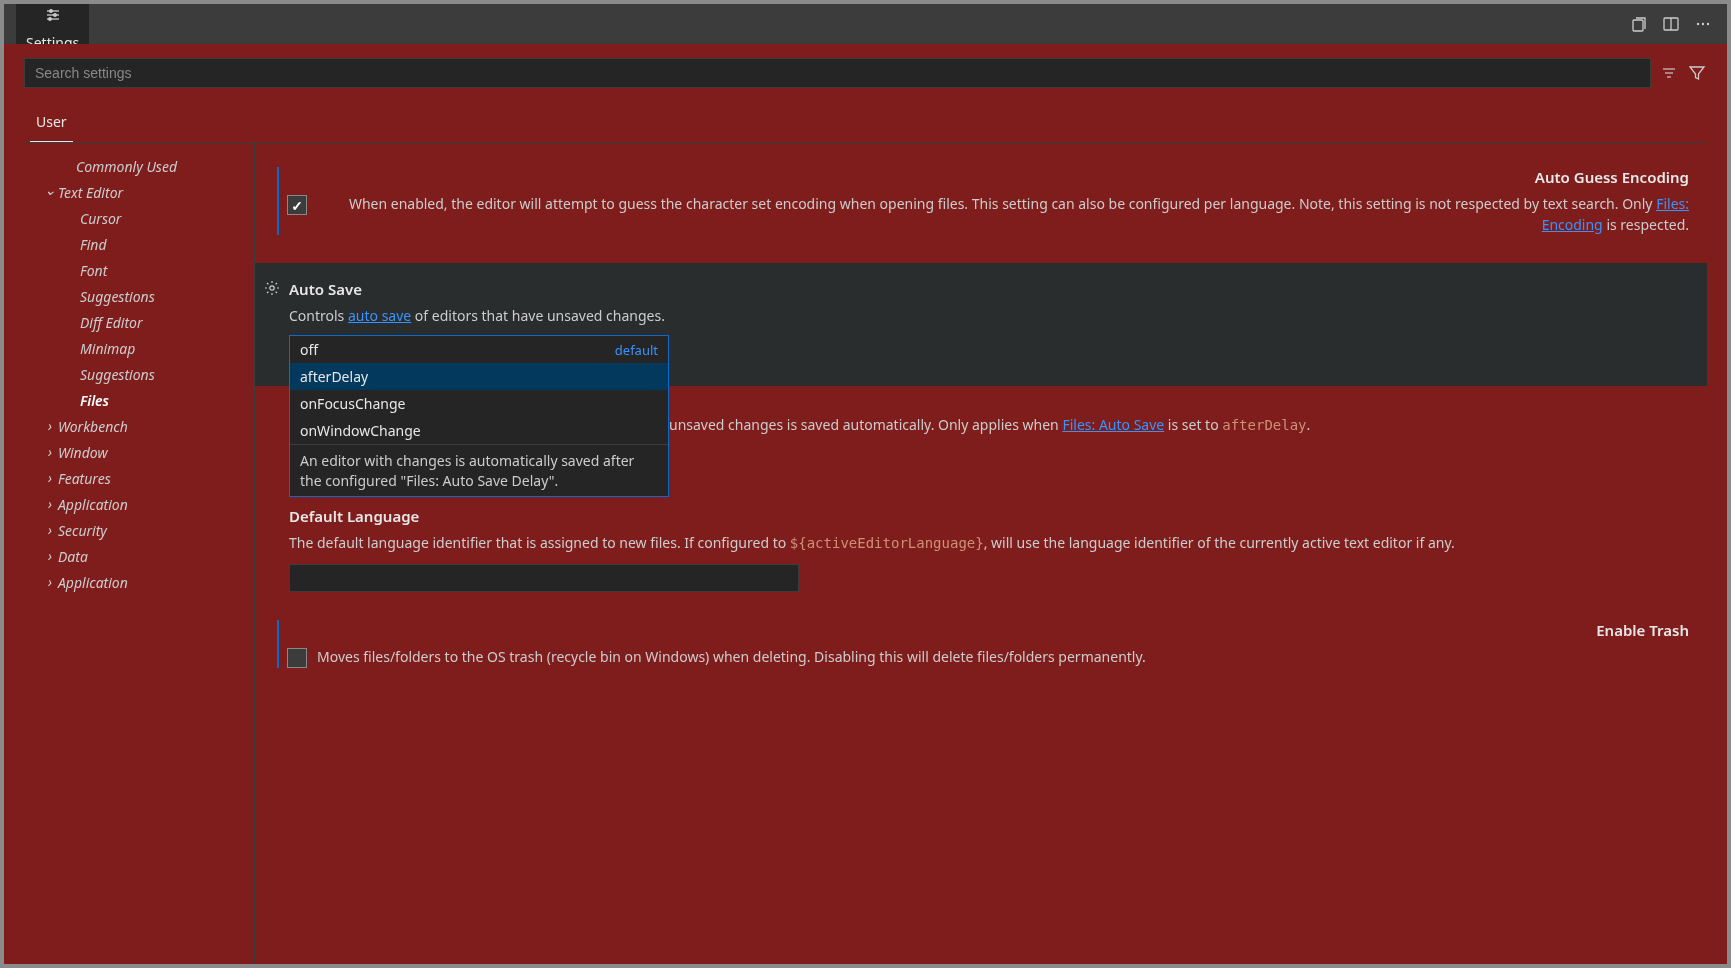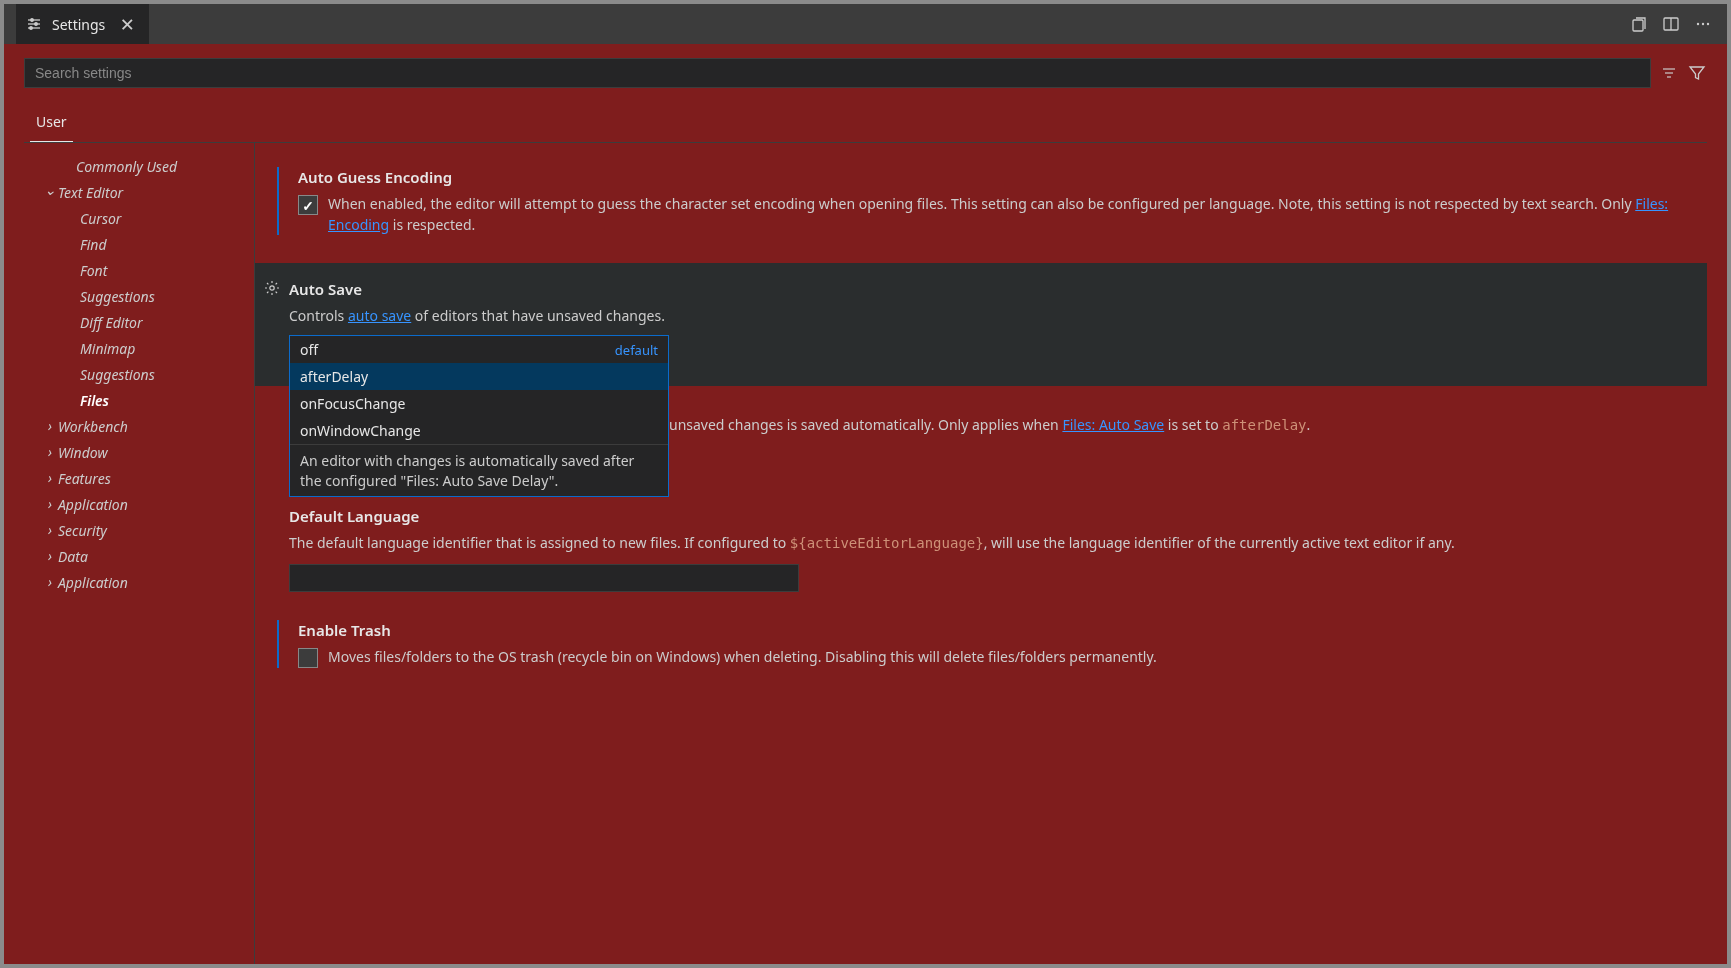--- a/index.html
+++ b/index.html
@@ -24,20 +24,21 @@
   display: flex; align-items: center;
   padding: 0 6px 0 12px;
 }
 .tab {
   height: 40px;
   background: #252526;
   display: flex; align-items: center;
   padding: 3px 10px;
   gap: 10px;
   color: #e7e7e7;
+  flex-direction: column;
 }
 .tab .tab-icon { font-size: 14px; color: #cccccc; }
 .tab .tab-label { font-size: 14px; }
 .tab .close-icon { font-size: 18px; color: #cccccc; cursor: pointer; width:24px; text-align:center;}
 .titlebar-fill { flex: 1; min-height: 40px; }
 .titlebar-actions { display: flex; gap: 12px; align-items: center; color: #cccccc; padding-right: 8px;}
 .titlebar-actions .icon { width: 20px; height: 20px; display:flex; align-items:center; justify-content:center; cursor:pointer; }
 
 .body-area {
   flex: 1;
@@ -123,22 +124,23 @@
 }
 .setting .desc {
   font-size: 14px;
   color: #cccccc;
   line-height: 1.5;
 }
 .setting .desc .link { color: #3794ff; text-decoration: underline; cursor:pointer;}
 .setting .desc .code { font-family: ui-monospace, Consolas, monospace; color: #ce9178; }
 .setting .bar {
   border-left: 2px solid #0b6bcb;
-  padding-left: 19px;
+  padding-left: 8px;
   margin-left: -12px;
+  text-align: right;
 }
 .setting.checkbox .row {
   display: flex; align-items: flex-start; gap: 10px;
 }
 .checkbox-box {
   width: 20px; height: 20px;
   border: 1px solid #888;
   background: #3c3c3c;
   display:flex; align-items:center; justify-content:center;
   flex: 0 0 20px;

